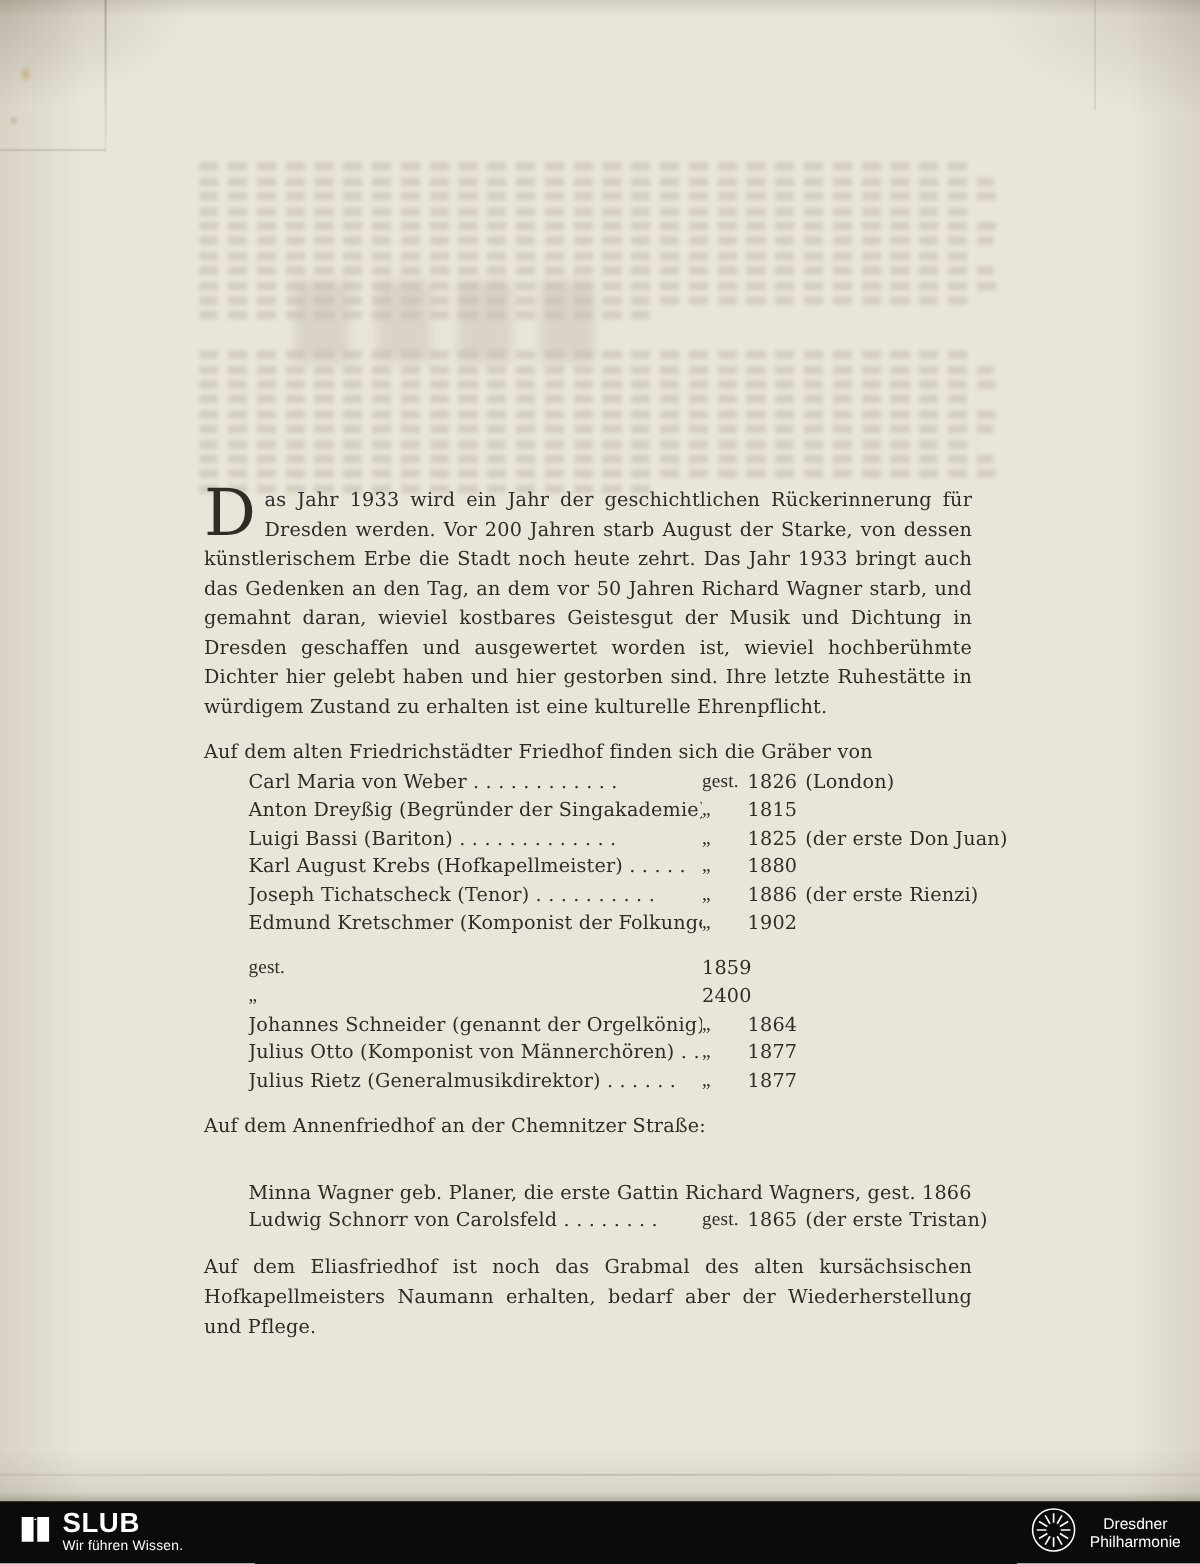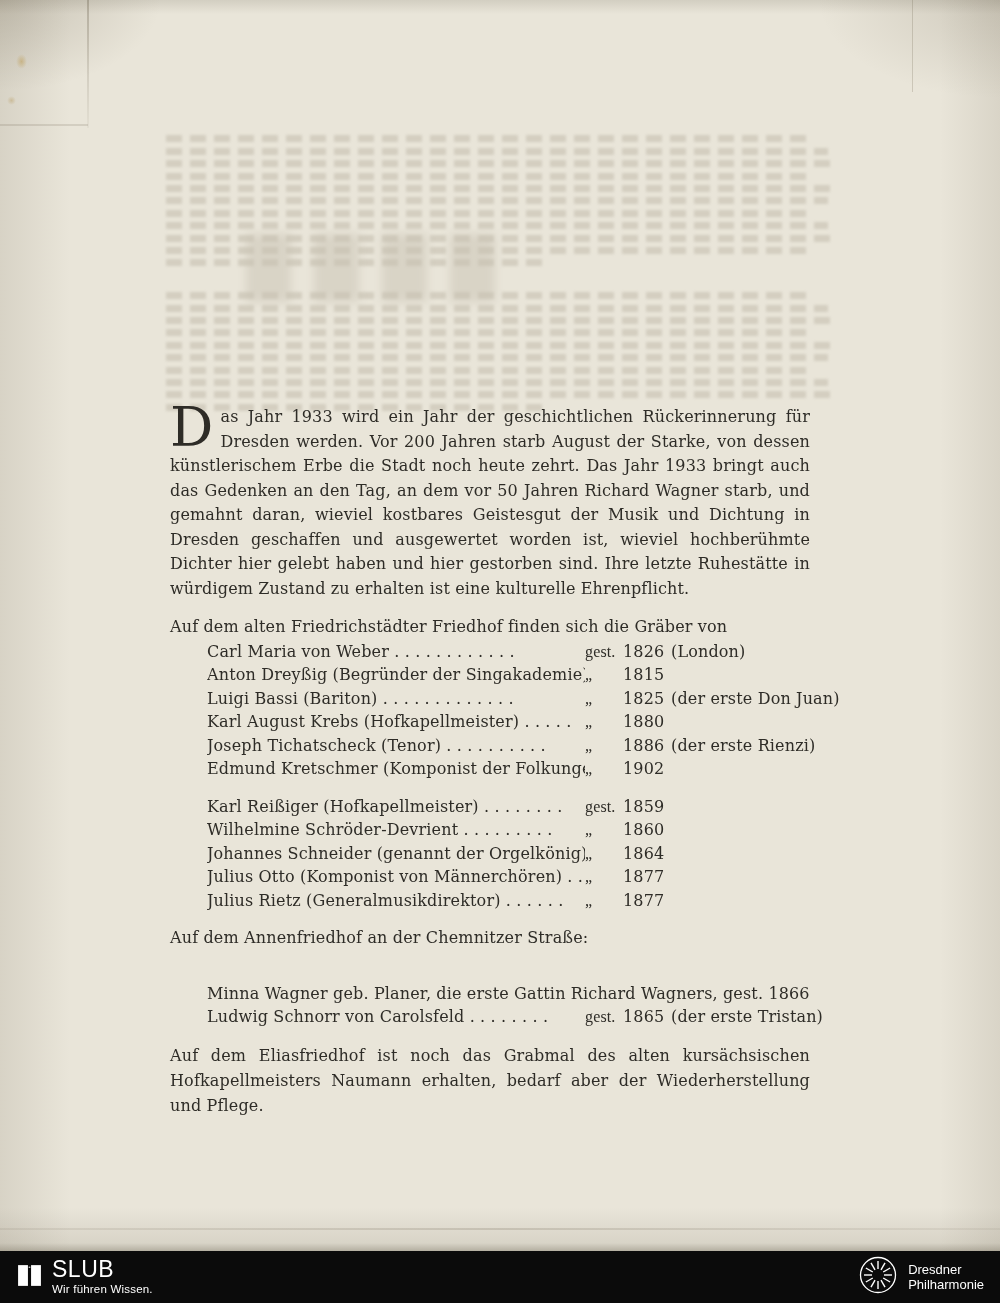--- a/index.html
+++ b/index.html
@@ -55,23 +55,23 @@
   .e-label{text-align:left;font-family:Liberation Serif, serif;}
   .entry-full{margin-left:37px;line-height:23.5px;white-space:nowrap;margin-top:32px;}
   .closing{margin-top:14px;line-height:25px;text-align:justify;}
 
   
   .footer-bar{position:absolute;left:0;right:0;bottom:0;height:52px;background:#0b0b0b;color:#ffffff;
     font-family:"Liberation Sans", sans-serif;display:flex;align-items:center;justify-content:space-between;
     padding:0 16px;box-sizing:border-box;}
   .slub{display:flex;align-items:center;gap:9px;}
   .slub-text{display:flex;flex-direction:column;}
-  .slub-name{font-size:23px;font-weight:normal;letter-spacing:.5px;line-height:21px;}
+  .slub-name{font-size:23px;font-weight:bold;letter-spacing:.5px;line-height:21px;}
   .slub-tagline{font-size:11.5px;margin-top:3px;letter-spacing:.2px;}
-  .phil{display:flex;align-items:center;gap:10px;}
+  .phil{display:flex;align-items:center;gap:10px;text-align:center;}
   .phil-text{font-size:13px;line-height:15.5px;}
 </style>
 </head>
 <body>
 
 <div class="paper">
   <div class="crease-v"></div>
   <div class="crease-h"></div>
   <div class="crease-v2"></div>
   <div class="crease-b"></div>
@@ -148,29 +148,27 @@
           <span class="e-label">„</span>
           <span class="e-year">1902</span>
           <span class="e-note"></span>
         </div>
       </div>
     </div>
 
     <div class="section">
       <div class="entries">
         <div class="entry-row">
-          <span class="e-name">Karl Reißiger (Hofkapellmeister) . . . . . . . .</span>
           <span class="e-label">gest.</span>
           <span class="e-year">1859</span>
           <span class="e-note"></span>
         </div>
         <div class="entry-row">
-          <span class="e-name">Wilhelmine Schröder-Devrient . . . . . . . . .</span>
-          <span class="e-label">„</span>
-          <span class="e-year">1860</span>
+          <span class="e-label">„</span>
+          <span class="e-year">2400</span>
           <span class="e-note"></span>
         </div>
         <div class="entry-row">
           <span class="e-name">Johannes Schneider (genannt der Orgelkönig) . .</span>
           <span class="e-label">„</span>
           <span class="e-year">1864</span>
           <span class="e-note"></span>
         </div>
         <div class="entry-row">
           <span class="e-name">Julius Otto (Komponist von Männerchören)  . .</span>

